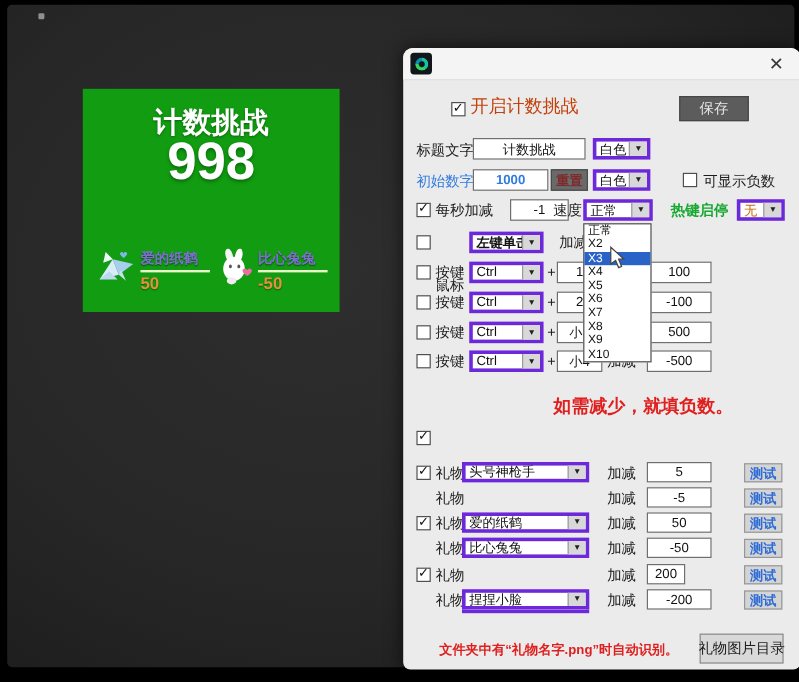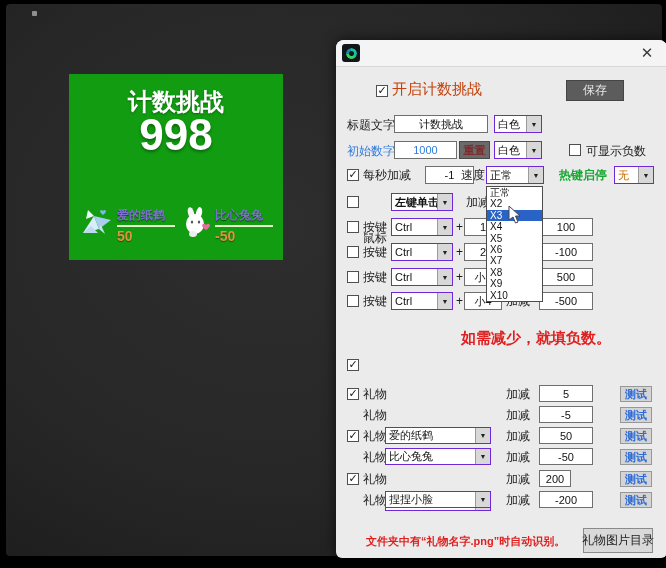--- a/index.html
+++ b/index.html
@@ -32,41 +32,41 @@
   .applogo .ring{width:11px;height:11px;border-radius:50%;
                  background:conic-gradient(#16c2a0 0 40%,#35d45f 40% 75%,#0f8fb0 75% 100%);
                  -webkit-mask:radial-gradient(circle,transparent 0 2px,#000 3px);
                  mask:radial-gradient(circle,transparent 0 2px,#000 3px);}
   .closebtn{position:absolute;right:10px;top:3px;width:20px;height:20px;color:#3a3a3a;font-size:15px;
             display:flex;align-items:center;justify-content:center;cursor:default;}
 
   .lbl{position:absolute;font-size:12px;color:#1c1c1c;white-space:nowrap;line-height:14px;}
   .inp{position:absolute;height:18px;background:#fff;border:1px solid #6f6f6f;box-sizing:border-box;
        font-size:11px;color:#111;display:flex;align-items:center;justify-content:center;white-space:nowrap;}
-  .combo{position:absolute;height:18px;background:#fff;border:1px solid #6d28d9;box-sizing:border-box;
+  .combo{position:absolute;height:18px;background:#fff;border:3px solid #6d28d9;box-sizing:border-box;
          display:flex;align-items:stretch;}
   .combo .val{flex:1;font-size:11px;color:#111;display:flex;align-items:center;padding-left:3px;
               white-space:nowrap;overflow:hidden;}
   .combo .arrow{width:14px;background:#d8d8d8;border-left:1px solid #9b9b9b;display:flex;align-items:center;
                 justify-content:center;font-size:7px;color:#222;}
   .cb{position:absolute;width:12px;height:12px;background:#fff;border:1px solid #4f4f4f;box-sizing:border-box;
       font-size:11px;line-height:9px;text-align:center;color:#111;}
   .cb.on::after{content:"✓";font-weight:bold;position:relative;top:0px;left:0px;}
   .btn{position:absolute;display:flex;align-items:center;justify-content:center;box-sizing:border-box;
        white-space:nowrap;cursor:default;}
   .btn-save{background:#5c5c5c;border:1px solid #454545;color:#e6e6e6;font-size:12px;}
   .btn-reset{background:#6a6a6a;border:1px solid #4a4a4a;color:#7e2a2a;font-size:11px;font-weight:bold;}
   .btn-test{background:#d4d4d4;border:1px solid #979797;color:#2e6cd8;font-size:11px;font-weight:bold;}
   .btn-plain{background:#d9d9d9;border:1px solid #8a8a8a;color:#1d1d1d;font-size:12px;}
 
   .red-strong{color:#c2410c;font-weight:normal;}
   .blue-lbl{color:#2f7bdf;}
   .green-lbl{color:#17a832;font-weight:bold;}
   .orange-val .val{color:#c96a00;}
-  .blue-val{color:#2f7bdf !important;}
+  .blue-val{color:#2f7bdf !important;font-weight:bold;}
 
   .dlist{position:absolute;left:150px;top:146px;width:57px;background:#fff;border:1px solid #4c4c4c;
          z-index:40;box-sizing:border-box;}
   .dlist .item{height:11.4px;font-size:10px;line-height:11.4px;padding-left:3px;color:#111;white-space:nowrap;}
   .dlist .item.sel{background:#2a63c8;color:#fff;}
   .cursor{position:absolute;left:172px;top:165px;z-index:60;}
 
   .hint-red{position:absolute;font-weight:bold;color:#e01f1f;white-space:nowrap;}
   .info-blue{position:absolute;font-size:10px;color:#2a46cc;white-space:nowrap;}
 </style>
@@ -222,20 +222,24 @@
     <svg class="cursor" width="14" height="20" viewBox="0 0 14 20">
       <path d="M1 1 L1 15 L5 12 L7.5 18 L10 17 L7.5 11 L12 11 Z" fill="#fff" stroke="#444" stroke-width="1"></path>
     </svg>
 
     <div class="hint-red" style="left:125px;top:289px;font-size:15px;">如需减少，就填负数。</div>
 
     <span class="cb on" style="left:11px;top:319px;"></span>
 
     <span class="cb on" style="left:11px;top:348px;"></span>
     <span class="lbl" style="left:27px;top:347px;">礼物</span>
+    <div class="combo" style="left:49px;top:345px;width:106px;height:17px;">
+      <span class="val">头号神枪手</span>
+      <span class="arrow">▼</span>
+      </div>
     <span class="lbl" style="left:170px;top:347px;">加减</span>
     <div class="inp" style="left:203px;top:345px;width:54px;height:17px;">5</div>
     <div class="btn btn-test" style="left:284px;top:346px;width:32px;height:16px;">测试</div>
 
     <span class="lbl" style="left:27px;top:368px;">礼物</span>
     <span class="lbl" style="left:170px;top:368px;">加减</span>
     <div class="inp" style="left:203px;top:366px;width:54px;height:17px;">-5</div>
     <div class="btn btn-test" style="left:284px;top:367px;width:32px;height:16px;">测试</div>
 
     <span class="cb on" style="left:11px;top:390px;"></span>

